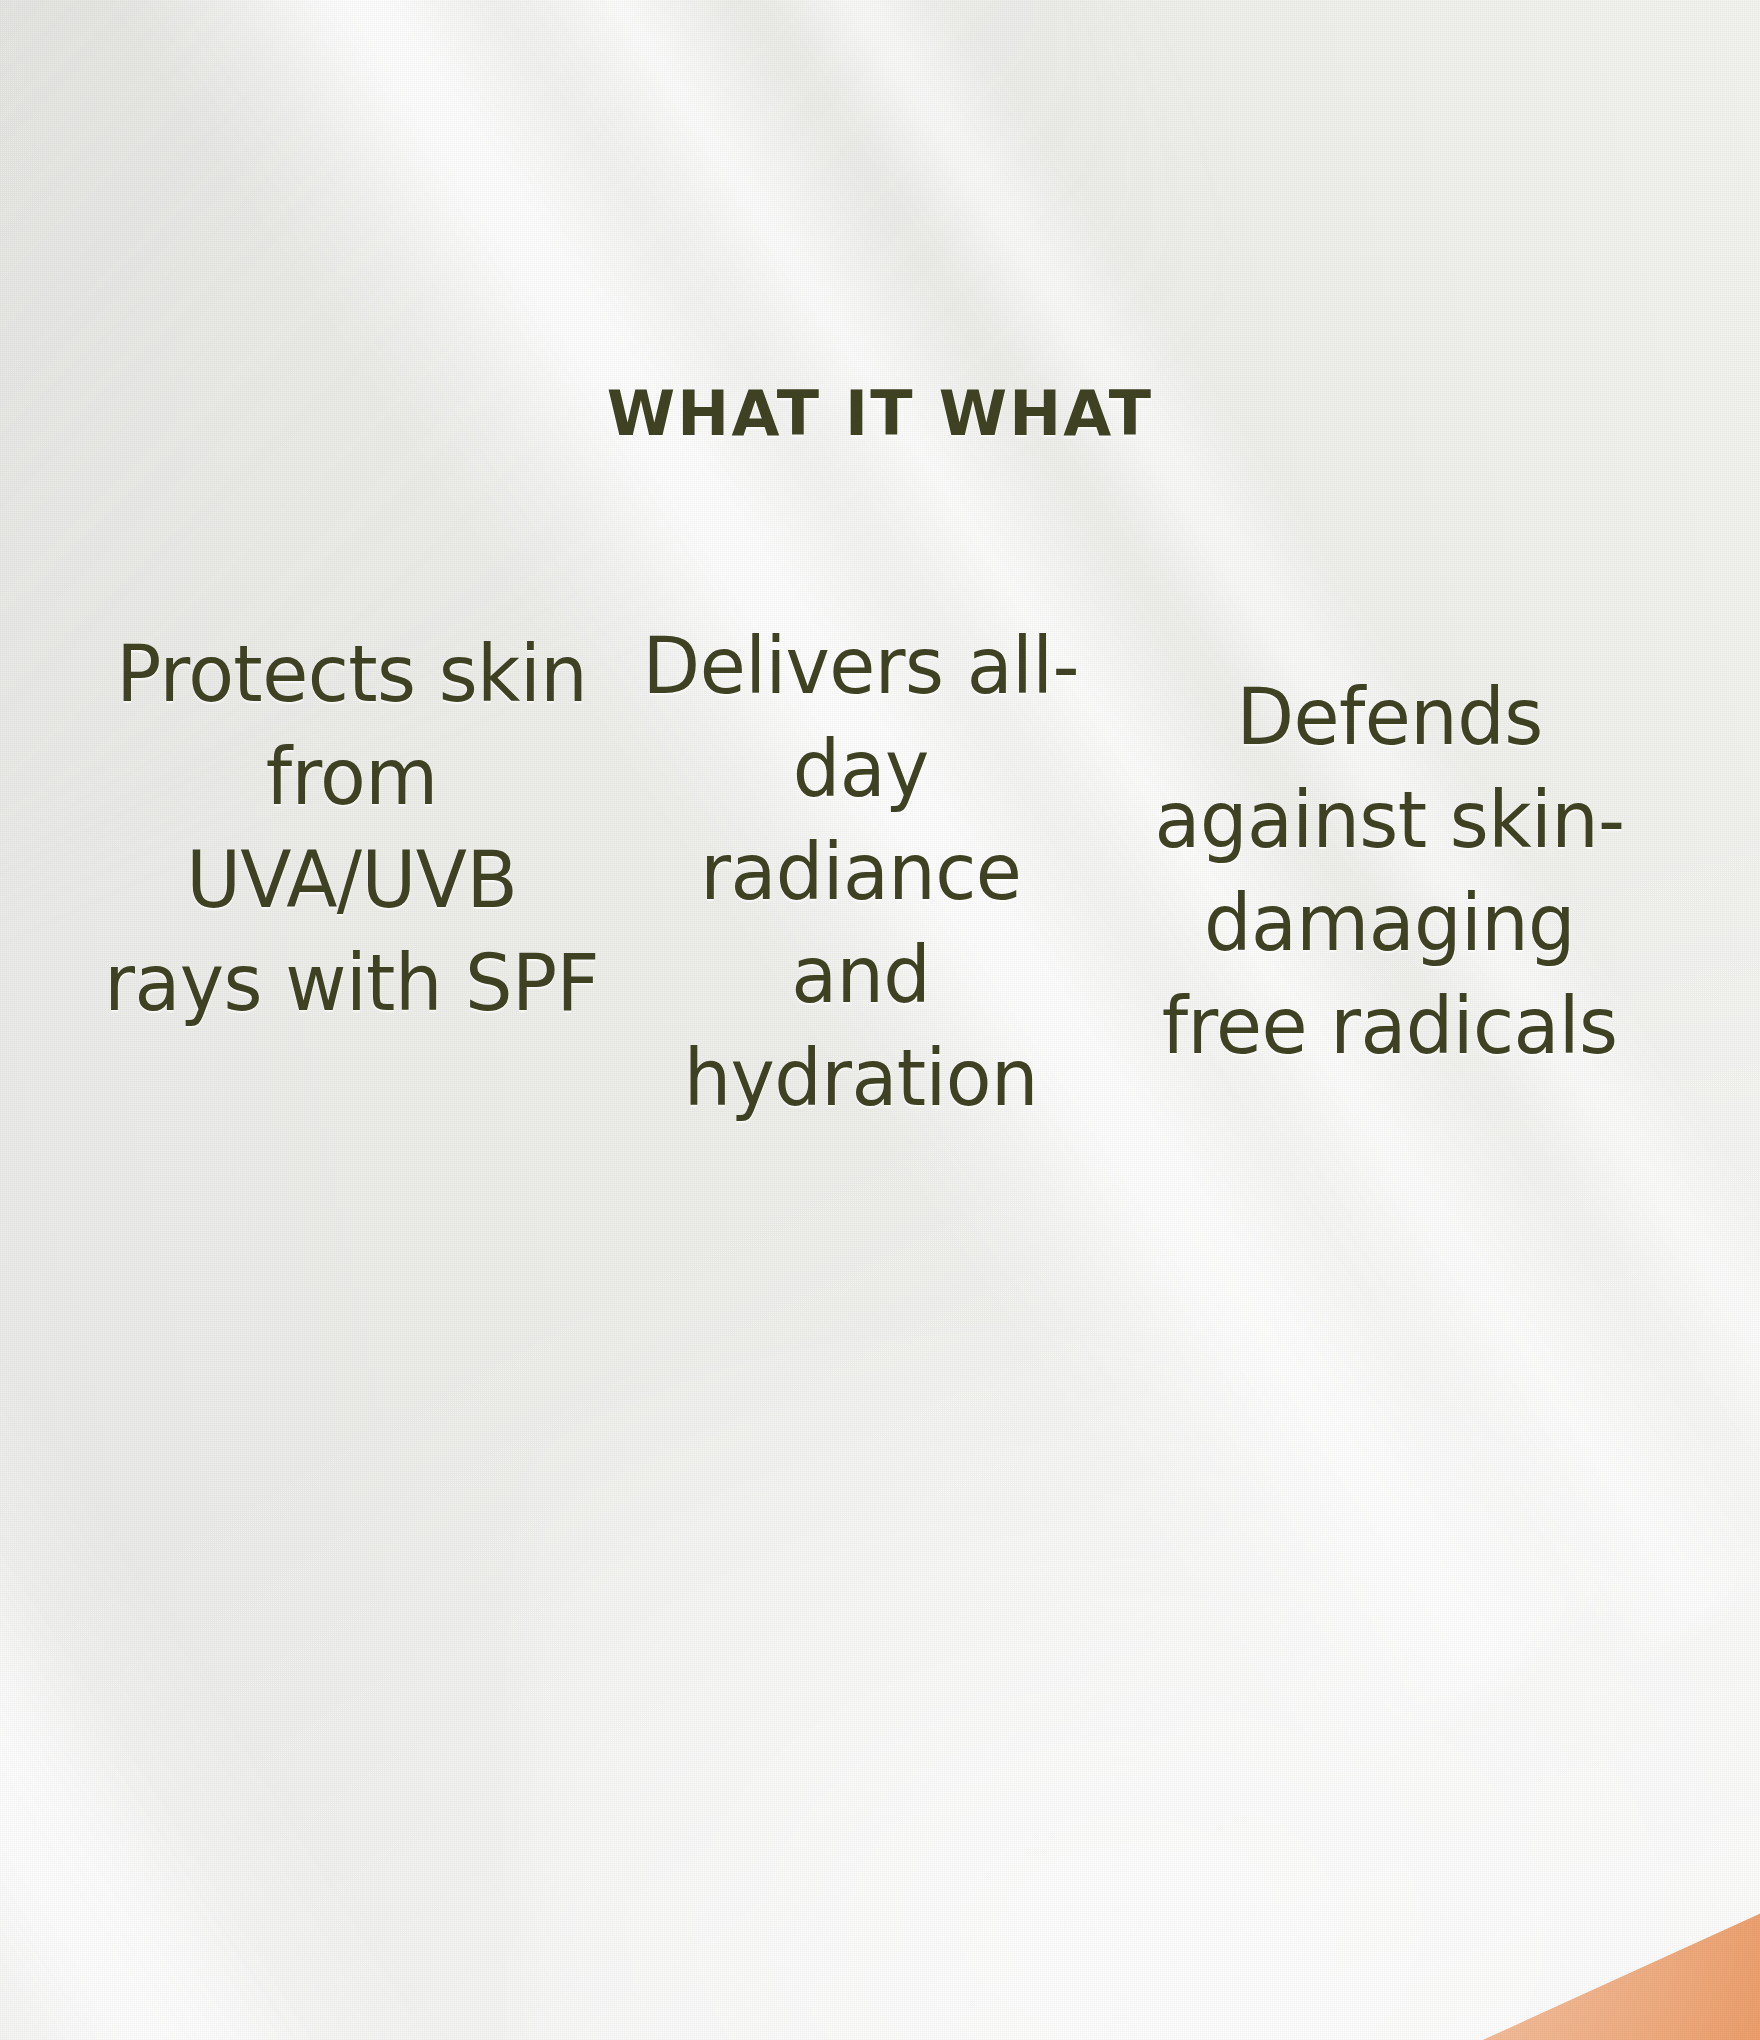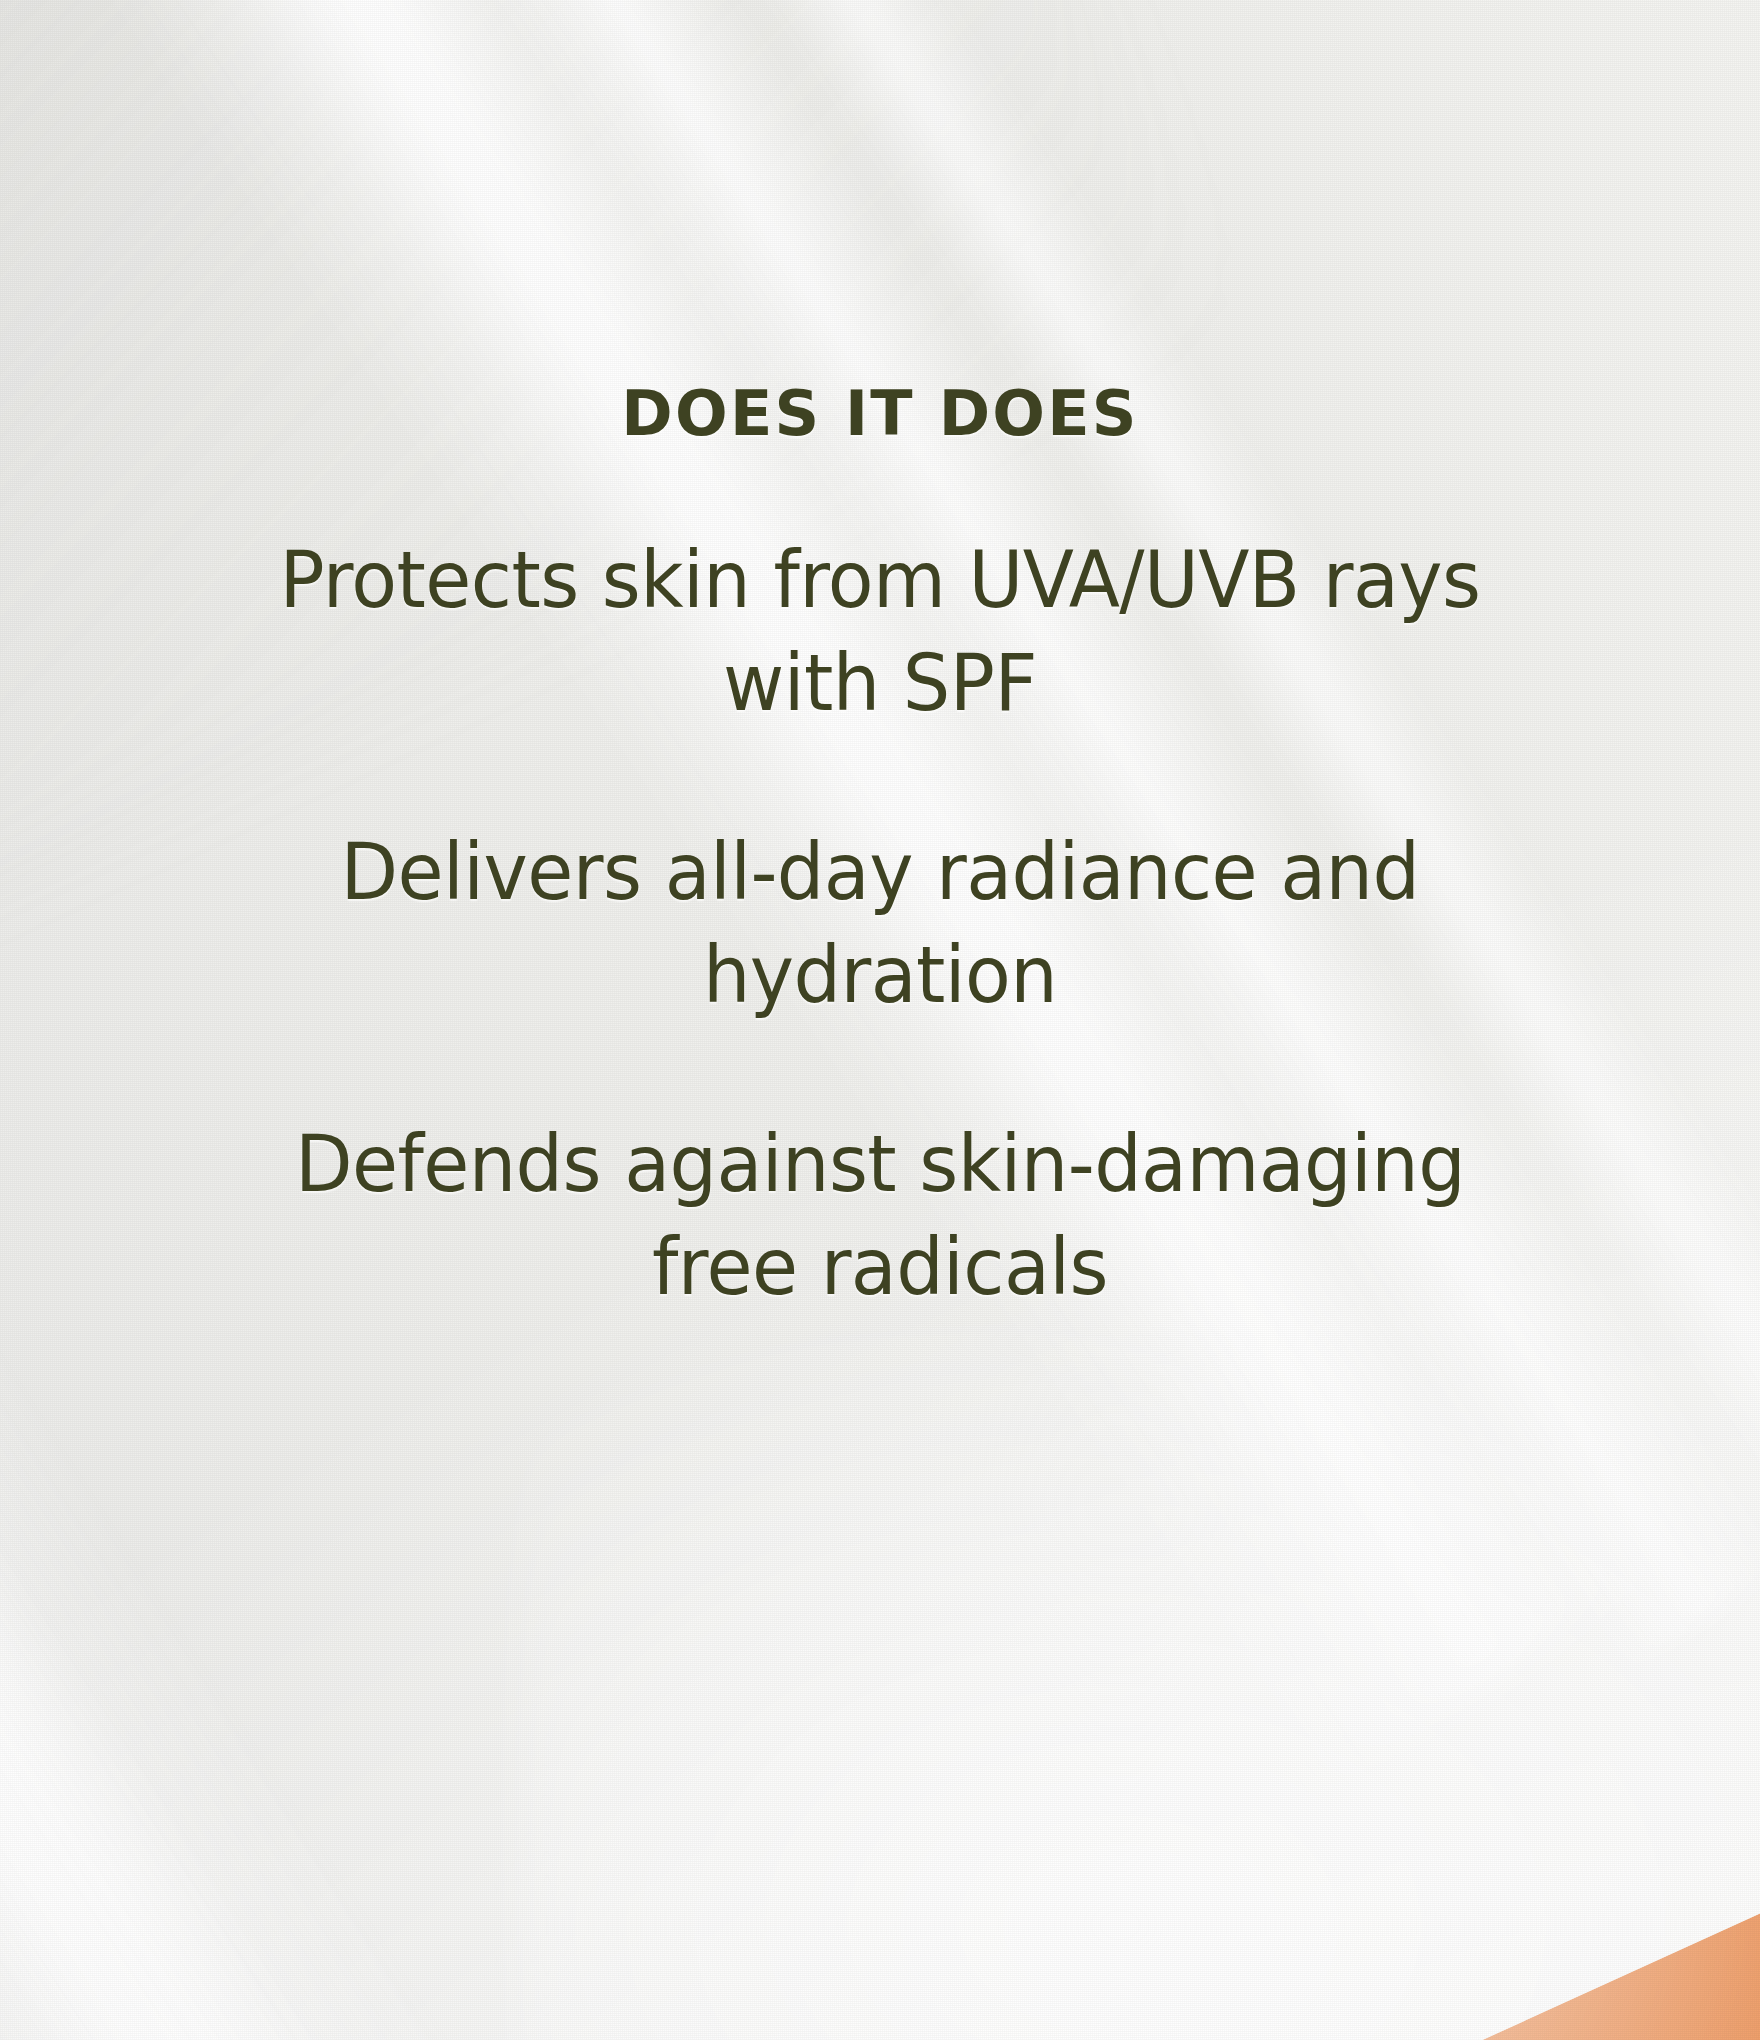--- a/index.html
+++ b/index.html
@@ -194,21 +194,21 @@
     letter-spacing:2.2px;
     color:#3e4222;
     text-shadow:0 2px 2px rgba(255,255,255,.75);
     white-space:nowrap;
   }
 
   .benefits {
     margin-top:84px;
     width:100%;
     display:flex;
-    flex-direction:column;
+    flex-direction:row;
     align-items:center;
   }
 
   .benefit {
     font-family:"DejaVu Sans", sans-serif;
     font-weight:400;
     font-size:78px;
     line-height:1.32;
     letter-spacing:-0.6px;
     color:#3e4222;
@@ -232,21 +232,21 @@
   <div class="sheen sheen-top2"></div>
   <div class="sheen sheen-top3"></div>
   <div class="sheen sheen-left"></div>
   <div class="sheen sheen-left2"></div>
   <div class="sheen shade-br"></div>
 
   <div class="grain"></div>
 
   <div class="content">
 
-    <div class="eyebrow">DOES IT DOES</div>
+    <div class="eyebrow">WHAT IT WHAT</div>
 
     <div class="benefits">
       <p class="benefit">Protects skin from UVA/UVB rays with SPF</p>
       <p class="benefit">Delivers all-day radiance and hydration</p>
       <p class="benefit">Defends against skin-damaging free radicals</p>
     </div>
 
   </div>
 </div>
 

